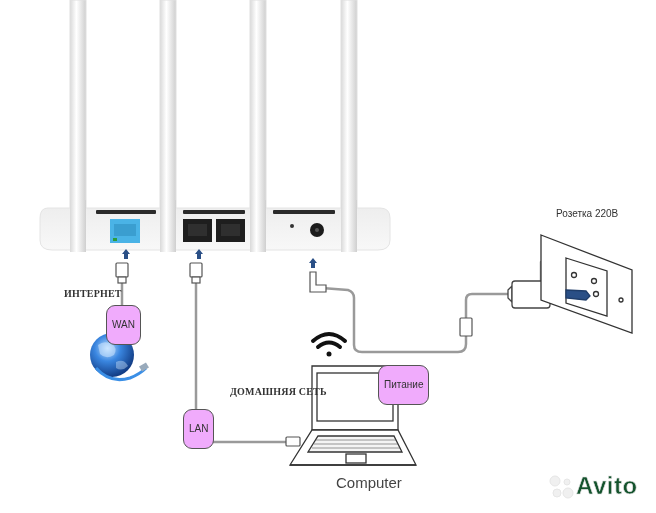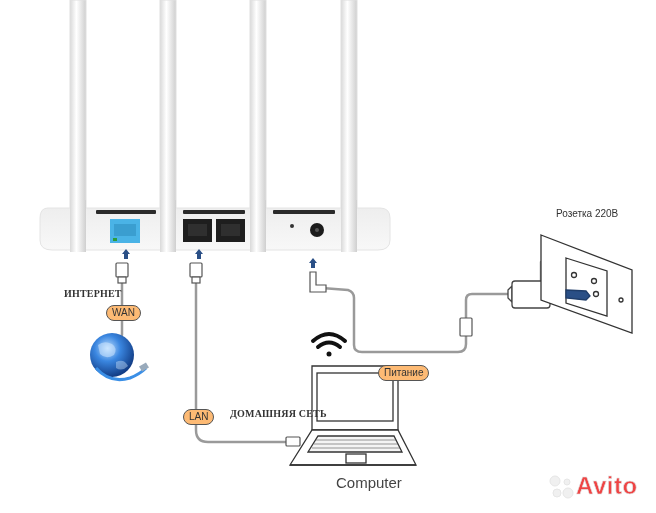--- a/index.html
+++ b/index.html
@@ -1,23 +1,23 @@
 <!DOCTYPE html>
 <html><head>
 <meta charset="utf-8">
 <style>
   html, body { margin: 0; padding: 0; background: #ffffff; }
   body { width: 656px; height: 513px; position: relative; overflow: hidden; font-family: "Liberation Sans", sans-serif; }
   .abs { position: absolute; }
   svg.diagram { position: absolute; left: 0; top: 0; }
   .label-serif { font-family: "Liberation Serif", serif; font-weight: bold; font-size: 10px; color: #333; letter-spacing: 0.2px; }
-  .pill { position: absolute; border: 1.5px solid #555; border-radius: 9px; background: #fdba74; font-size: 10px; color: #333; padding: 1px 5px; line-height: 12px; font-family: "Liberation Sans", sans-serif; }
+  .pill { position: absolute; border: 1.5px solid #555; border-radius: 9px; background: #f0abfc; font-size: 10px; color: #333; padding: 13px 5px; line-height: 12px; font-family: "Liberation Sans", sans-serif; }
   .outlet-title { font-size: 10px; font-weight: normal; color: #333; }
   .computer-label { font-size: 15px; color: #444; }
-  .watermark { font-size: 24px; font-weight: bold; color: #ef4444; letter-spacing: 0.5px; }
+  .watermark { font-size: 24px; font-weight: bold; color: #14532d; letter-spacing: 0.5px; }
   .wm-dots { position: absolute; }
 </style>
 </head>
 <body>
 
 <svg class="diagram" width="656" height="513" viewBox="0 0 656 513">
   <defs>
     <radialGradient id="globeGrad" cx="40%" cy="35%" r="65%">
       <stop offset="0%" stop-color="#bfe0ff"></stop>
       <stop offset="45%" stop-color="#3a86e0"></stop>
@@ -138,21 +138,21 @@
     <circle cx="574" cy="275" r="2.5"></circle>
     <circle cx="594" cy="281" r="2.5"></circle>
     <circle cx="596" cy="294" r="2.5"></circle>
     <circle cx="621" cy="300" r="2"></circle>
     <path d="M566 290 L586 291 L590 296 L586 300 L566 298 Z" fill="#2a4f86" stroke="#1f3d6a"></path>
   </g>
 </svg>
 
 <div class="abs label-serif" style="left:64px; top:288px;">ИНТЕРНЕТ</div>
 <div class="pill" style="left:106px; top:305px;">WAN</div>
-<div class="abs label-serif" style="left:202px; top:408px;margin-left:28px;">ДОМАШНЯЯ СЕТЬ</div>
+<div class="abs label-serif" style="left:202px; top:386px;margin-left:28px;">ДОМАШНЯЯ СЕТЬ</div>
 <div class="pill" style="left:183px; top:409px;">LAN</div>
 <div class="pill" style="left:378px; top:365px;">Питание</div>
 <div class="abs outlet-title" style="left:556px; top:208px;">Розетка 220В</div>
 <div class="abs computer-label" style="left:336px; top:474px;">Computer</div>
 
 <div class="abs" style="left:548px; top:472px;">
   <svg class="wm-dots" width="26" height="26" style="left:0; top:2px;">
     <circle cx="7" cy="7" r="5" fill="#f0f0f0" stroke="#e6e6e6"></circle>
     <circle cx="19" cy="8" r="3" fill="#f0f0f0" stroke="#e6e6e6"></circle>
     <circle cx="9" cy="19" r="4" fill="#f0f0f0" stroke="#e6e6e6"></circle>

